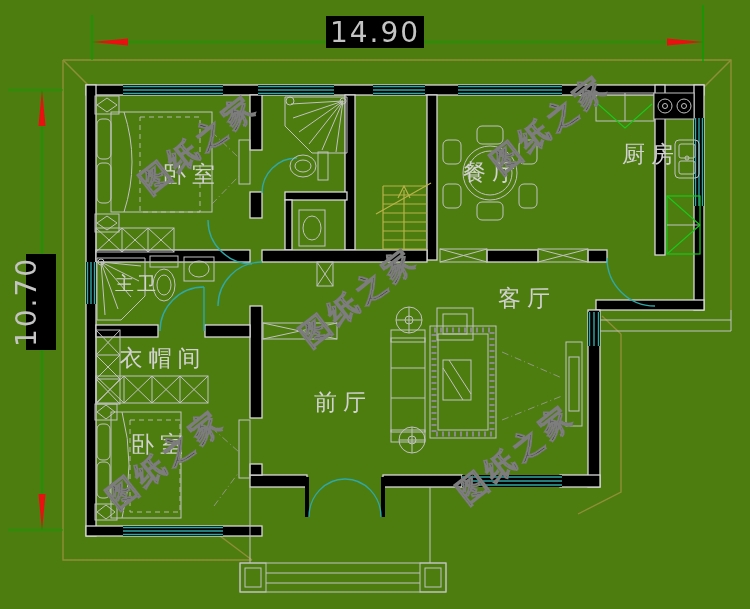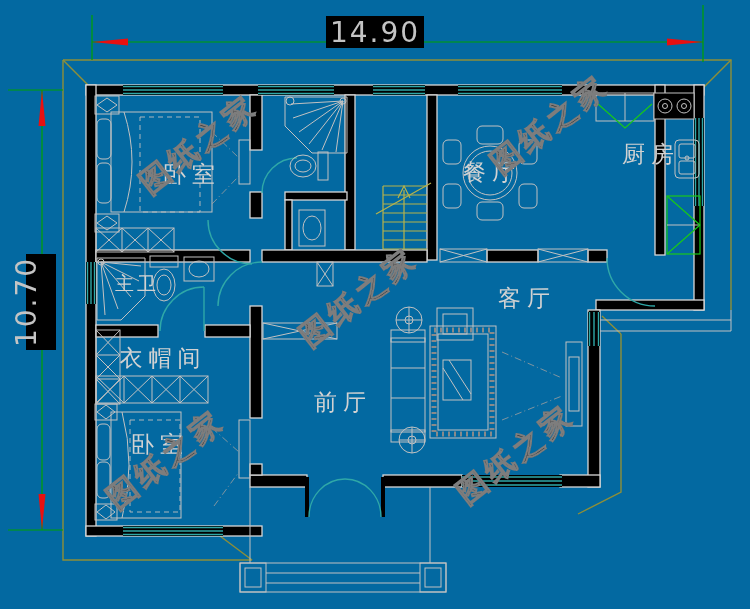--- a/index.html
+++ b/index.html
@@ -1,16 +1,16 @@
 <!DOCTYPE html>
 <html><head>
 <meta charset="utf-8">
 <style>
   html,body{margin:0;padding:0;background:#000;}
-  .stage{position:relative;width:750px;height:609px;background:#0369a1;overflow:hidden;
+  .stage{position:relative;width:750px;height:609px;background:#4d7c0f;overflow:hidden;
          font-family:"DejaVu Sans",sans-serif;}
   svg{position:absolute;inset:0;display:block;}
   .wall{fill:#000;stroke:#D8D8D8;stroke-width:1.3;}
   .fix{fill:none;stroke:#C2C2C2;stroke-width:1;}
   .fixf{fill:#000;stroke:#C2C2C2;stroke-width:1;}
   .cy{stroke:#2FA8A8;stroke-width:1.4;fill:none;}
   .cyr{fill:#000;stroke:none;}
   .olive{stroke:#8F8F38;stroke-width:1.4;fill:none;}
   .stair{stroke:#B8B34A;stroke-width:1.2;fill:none;}
   .grn{stroke:#00A300;stroke-width:1.2;fill:none;}

